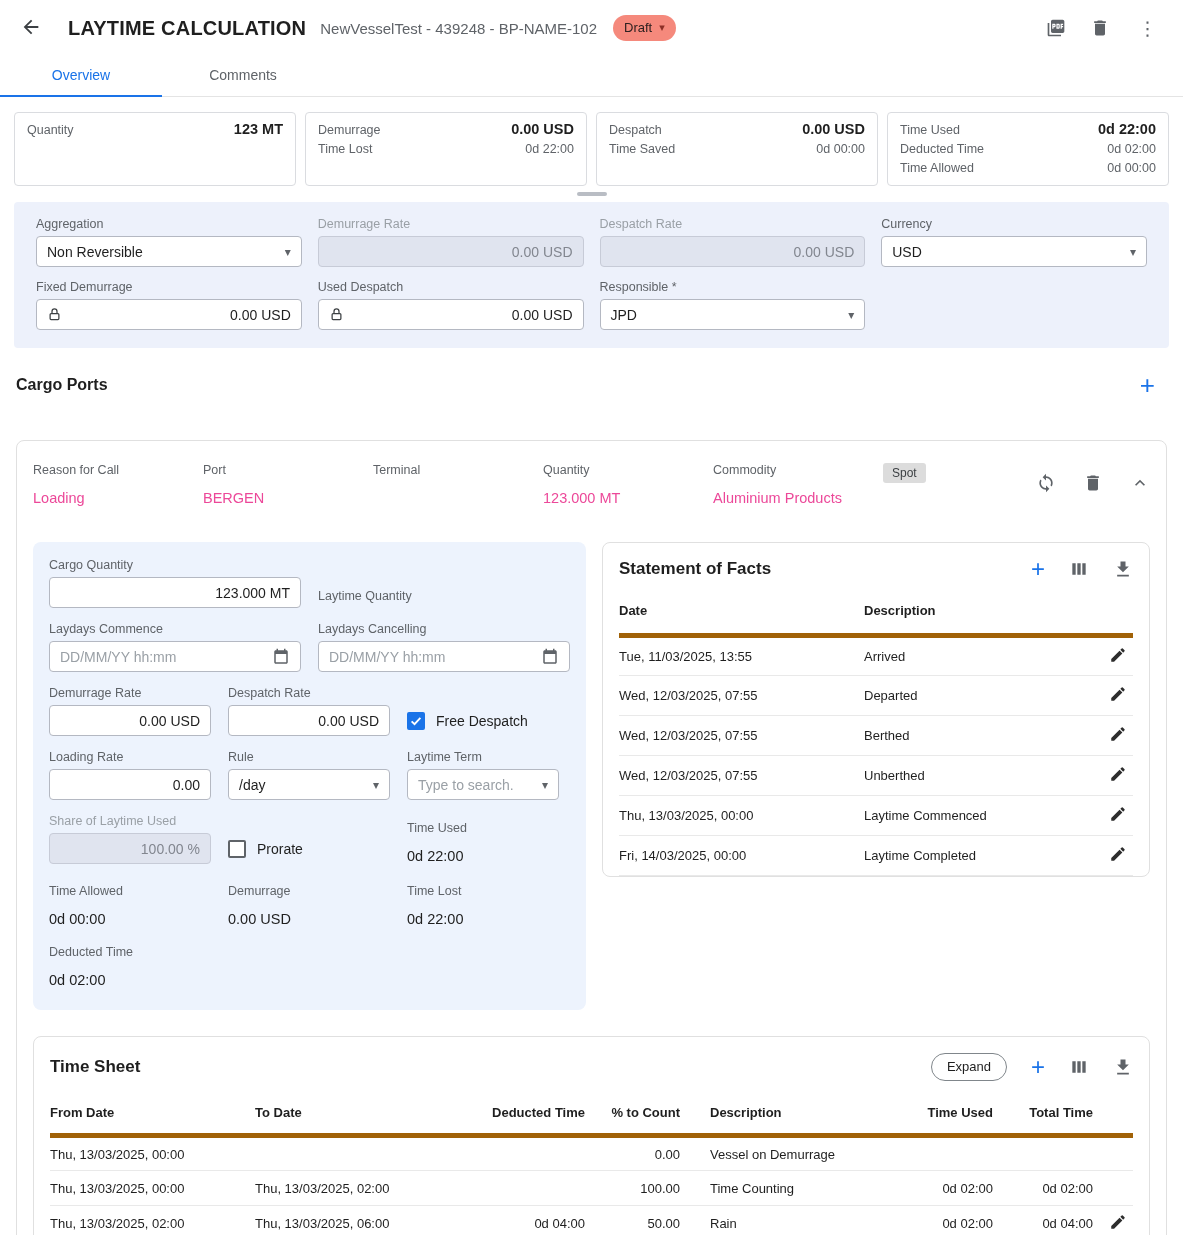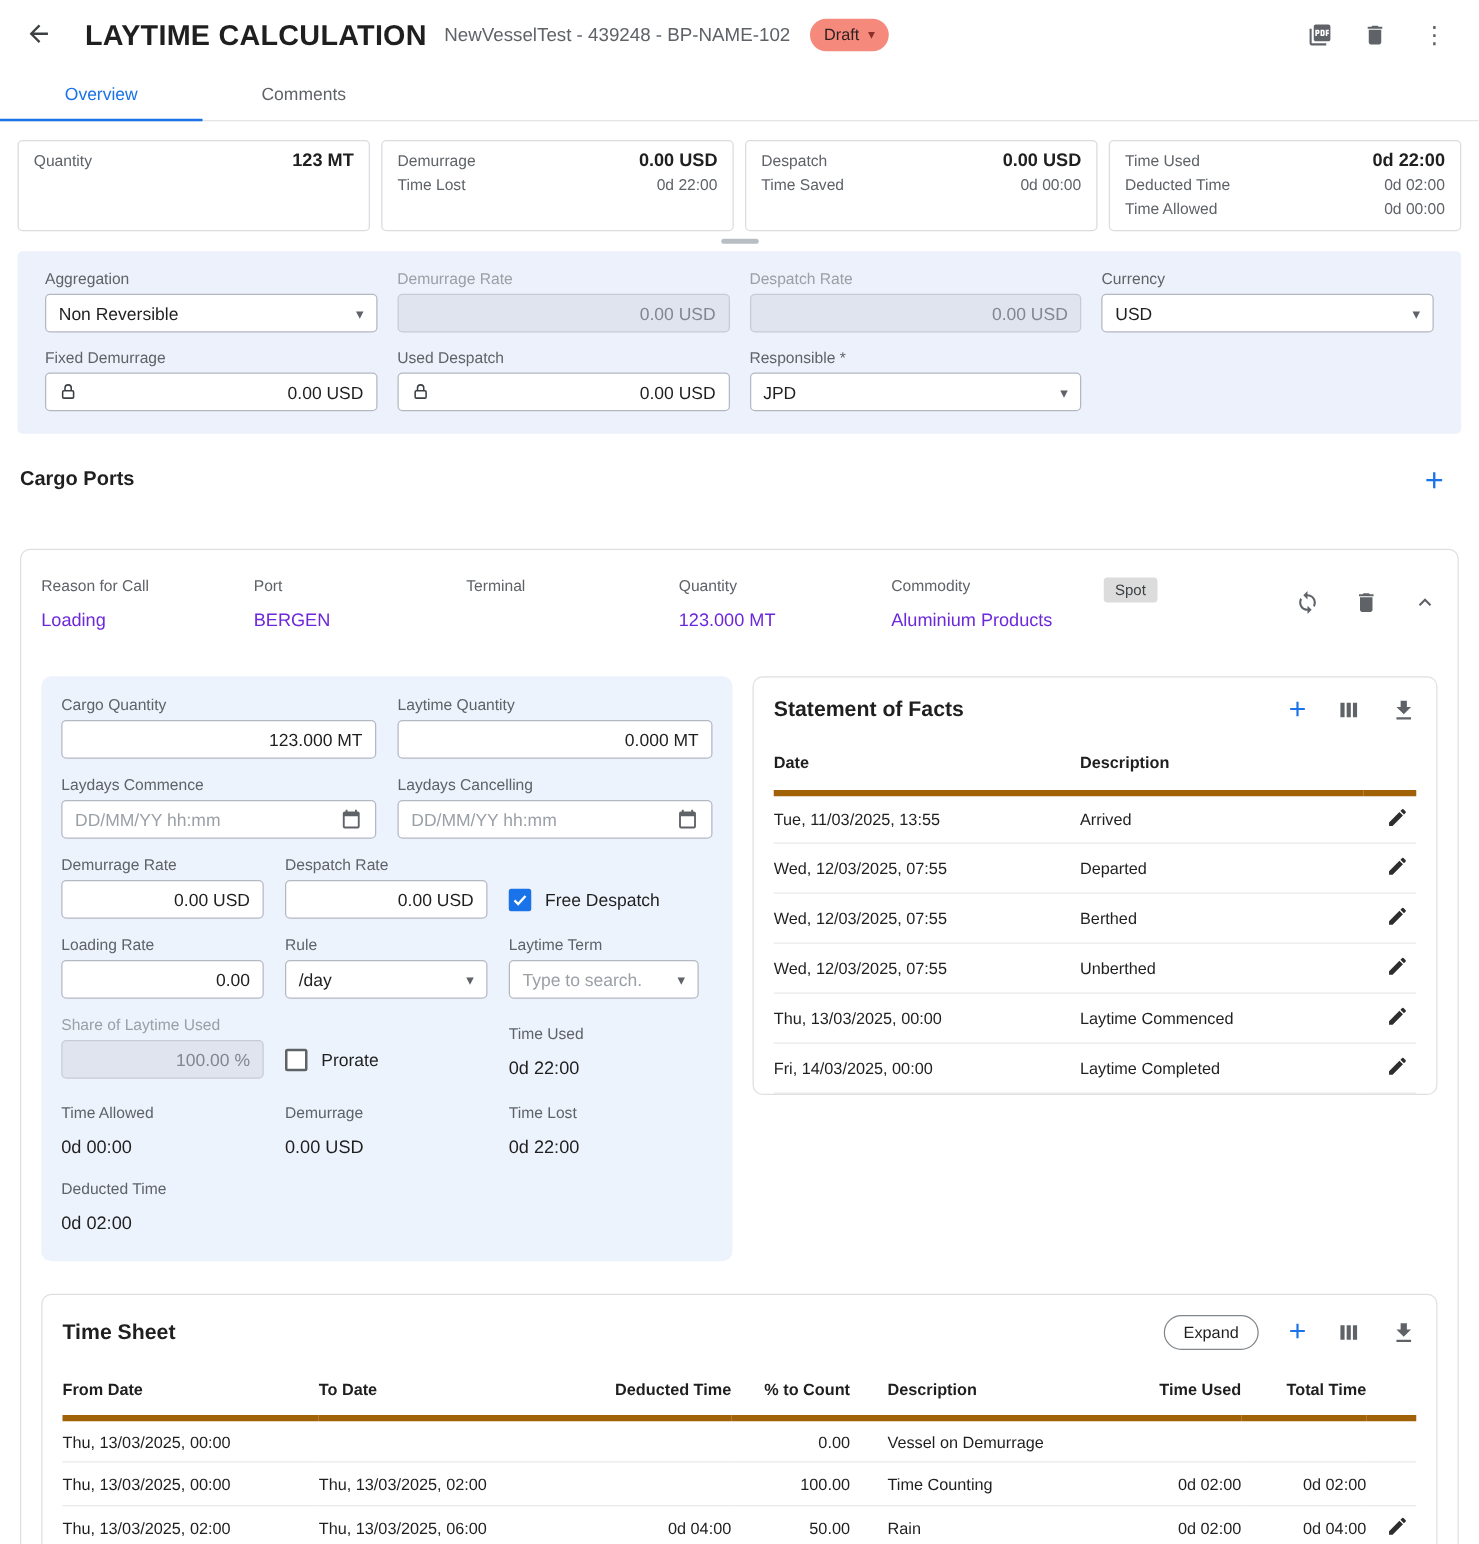--- a/index.html
+++ b/index.html
@@ -9,21 +9,21 @@
     font-family: "Liberation Sans", sans-serif;
     color: #202124;
     font-size: 14px;
   }
   .page { width: 1183px; min-height: 1228px; background: #fff; }
 
   
   .topbar { display:flex; align-items:center; height:56px; padding:0 22px 0 20px; }
   .back-btn { width:24px; height:24px; color:#3c4043; cursor:pointer; margin-right:24px; flex:none; }
   .back-btn svg { width:22px; height:22px; }
-  .page-title { font-size:23px; font-weight:700; letter-spacing:.2px; color:#1f1f1f; white-space:nowrap; }
+  .page-title { font-size:20px; font-weight:700; letter-spacing:.2px; color:#1f1f1f; white-space:nowrap; }
   .page-subtitle { font-size:15px; color:#5f6368; margin-left:14px; white-space:nowrap; }
   .status-chip {
     margin-left:16px; background:var(--status_draft_bg,#f5897c); color:#2d2020;
     border-radius:14px; padding:5px 11px 6px; font-size:13px; font-weight:500;
     display:inline-flex; align-items:center; gap:7px; cursor:pointer;
   }
   .status-chip .caret { font-size:11px; color:#8c2f26; }
   .topbar-icons { margin-left:auto; display:flex; align-items:center; gap:24px; color:#5f6368; }
   .tbicon { width:20px; height:20px; cursor:pointer; }
   .tbicon svg { width:20px; height:20px; }
@@ -71,21 +71,21 @@
 
   
   .section-head { display:flex; justify-content:space-between; align-items:center; margin:26px 16px 0; }
   .section-head h2 { font-size:16px; font-weight:700; color:#1f1f1f; }
   .add-plus { color:var(--primary,#1a73e8); font-size:26px; font-weight:400; line-height:22px; cursor:pointer; padding:0 12px; }
 
   .port-card { margin:44px 16px 12px; border:1px solid #e0e0e0; border-radius:8px; padding:22px 16px 26px; }
   .port-head { display:flex; align-items:flex-start; }
   .ph-col { width:170px; flex:none; }
   .ph-col .lab { font-size:12.5px; color:#5f6368; }
-  .ph-col .val { font-size:14.5px; color:#6d28d9; margin-top:13px; white-space:nowrap; }
+  .ph-col .val { font-size:14.5px; color:#ec4899; margin-top:13px; white-space:nowrap; }
   .spot-badge { background:#dcdcdc; color:#3c4043; font-size:12px; border-radius:3px; padding:3px 9px; margin-top:0; flex:none; }
   .port-actions { margin-left:auto; display:flex; align-items:center; gap:27px; color:#5f6368; padding-top:10px; }
   .pa-icon { width:20px; height:20px; cursor:pointer; }
   .pa-icon svg { width:20px; height:20px; }
 
   
   .port-body { display:flex; gap:16px; margin-top:36px; align-items:flex-start; }
   .form-panel { width:553px; flex:none; background:#edf3fd; border-radius:8px; padding:16px; }
   .frow { display:flex; gap:17px; margin-bottom:14px; align-items:flex-end; }
   .w252 { width:252px; flex:none; }
@@ -323,23 +323,20 @@
       <div class="form-panel">
         <div class="frow">
           <div class="fgroup w252">
             <label>Cargo Quantity</label>
             <div class="field">
               <input class="right" type="text" value="123.000 MT" style="">
             </div>
           </div>
           <div class="fgroup w252">
             <label>Laytime Quantity</label>
-            <div class="field">
-              <input class="right" type="text" value="0.000 MT" style="">
-            </div>
           </div>
         </div>
 
         <div class="frow">
           <div class="fgroup w252">
             <label>Laydays Commence</label>
             <div class="field">
               <input type="text" placeholder="DD/MM/YY hh:mm" style="">
               <span class="cal-icon">
                 <svg viewBox="0 0 24 24">

